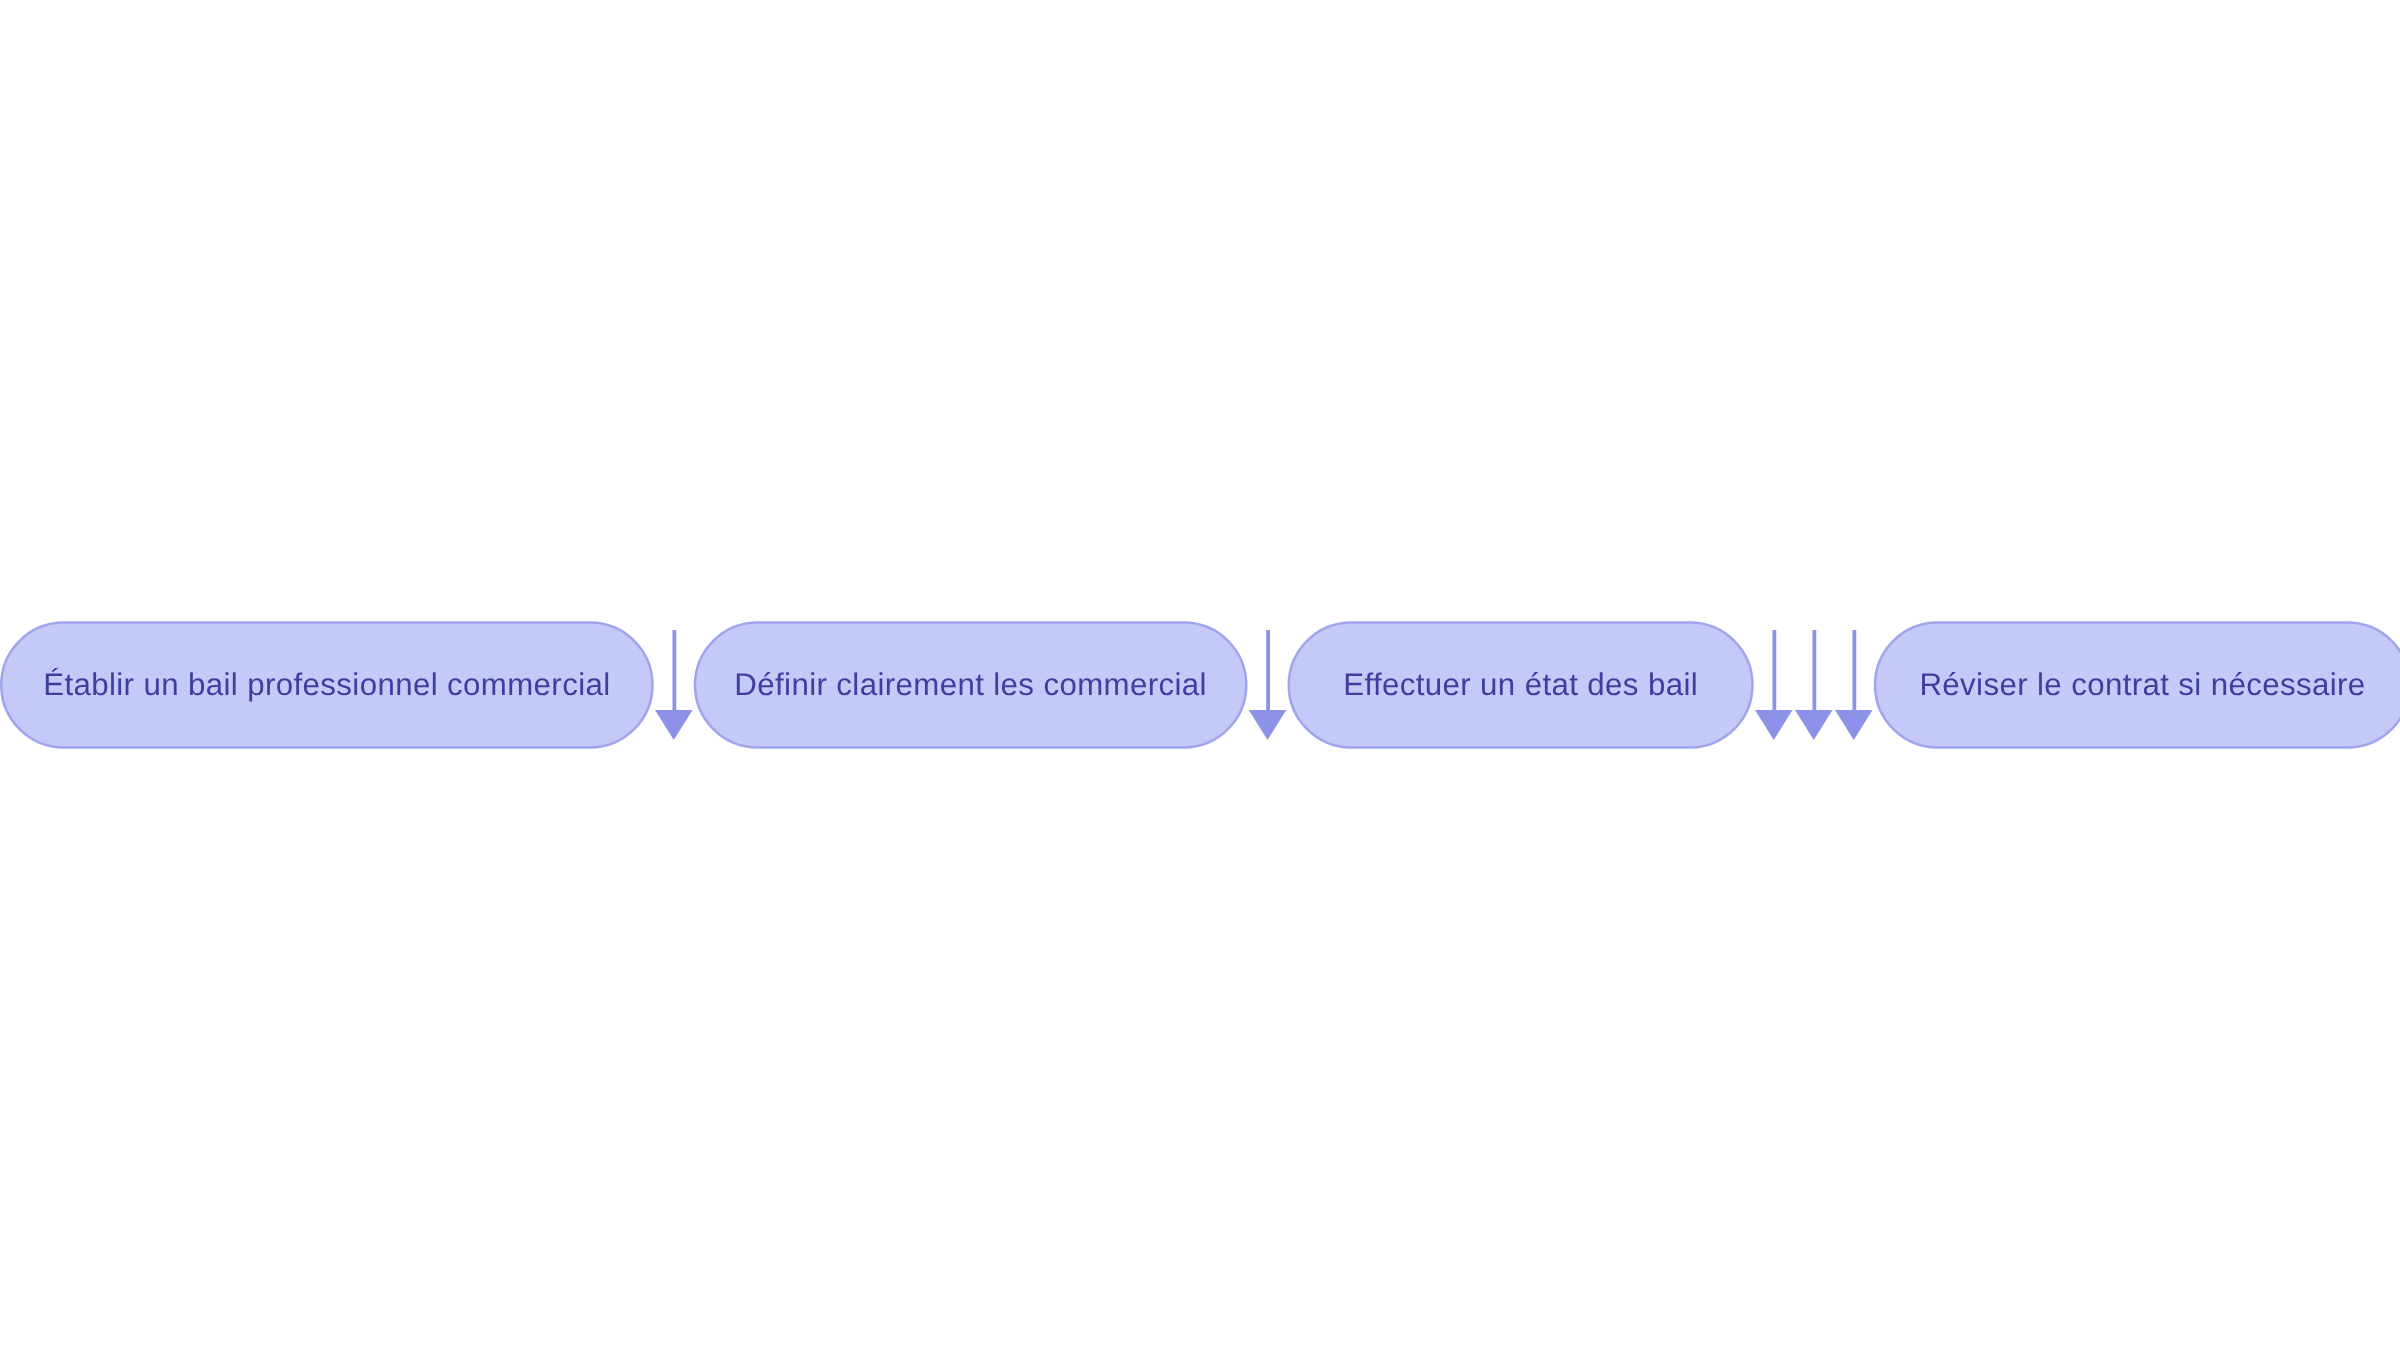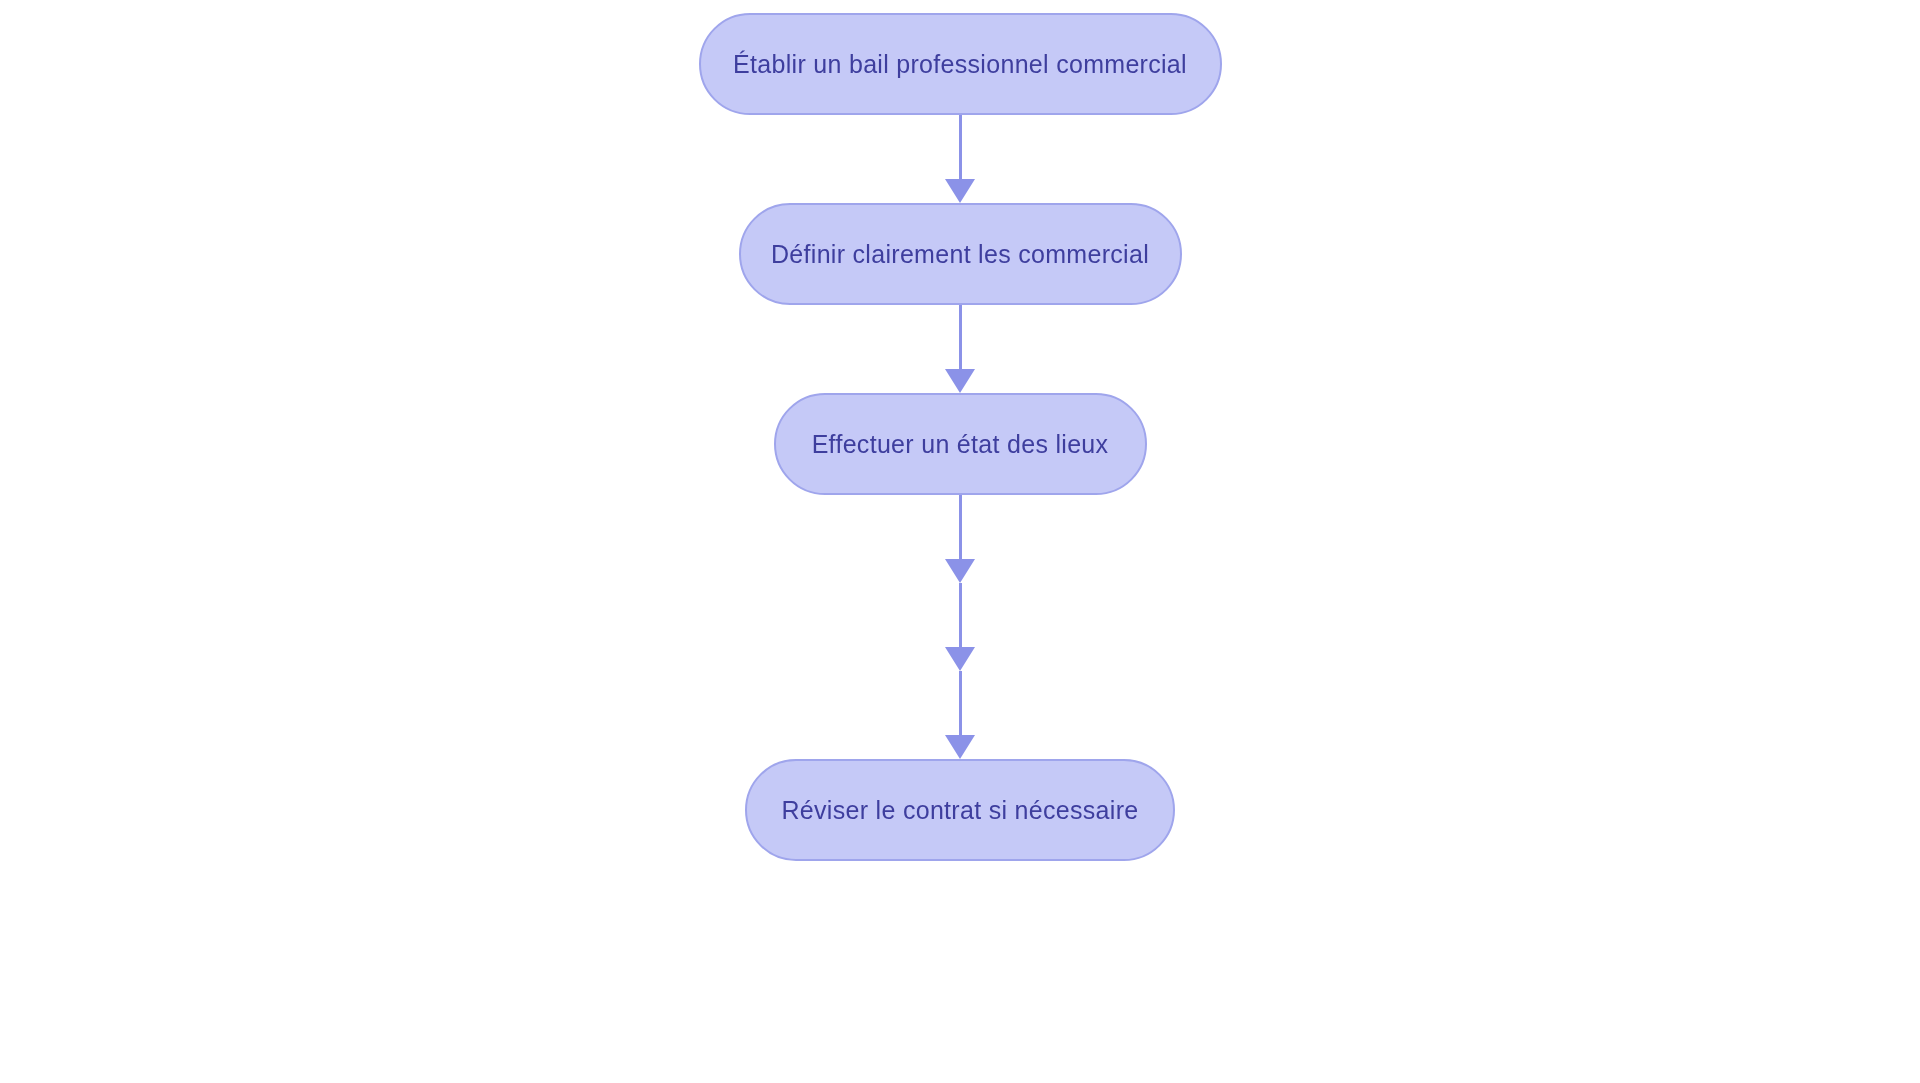--- a/index.html
+++ b/index.html
@@ -15,21 +15,21 @@
     padding: 0;
     background: var(--background);
     font-family: "Liberation Sans", "DejaVu Sans", sans-serif;
   }
   .canvas {
     position: relative;
     width: 1920px;
     height: 1083px;
     background: var(--background);
     display: flex;
-    flex-direction: column;
+    flex-direction: row;
     align-items: center;
     padding-top: 13px;
     overflow: hidden;
   }
   .node {
     height: 102px;
     border-radius: 51px;
     background: var(--node-fill);
     border: 2px solid var(--node-border);
     display: flex;
@@ -84,21 +84,21 @@
   <div class="node" style="width:443px">
     <span class="node-label">Définir clairement les commercial</span>
   </div>
 
   <div class="arrow">
     <div class="arrow-line"></div>
     <div class="arrow-head"></div>
   </div>
 
   <div class="node" style="width:373px">
-    <span class="node-label">Effectuer un état des lieux</span>
+    <span class="node-label">Effectuer un état des bail</span>
   </div>
 
   <div class="arrow">
     <div class="arrow-line"></div>
     <div class="arrow-head"></div>
   </div>
 
 
   <div class="arrow">
     <div class="arrow-line"></div>

